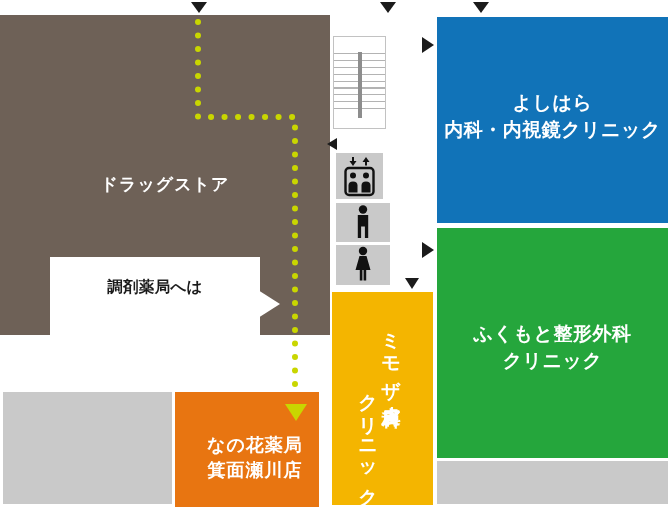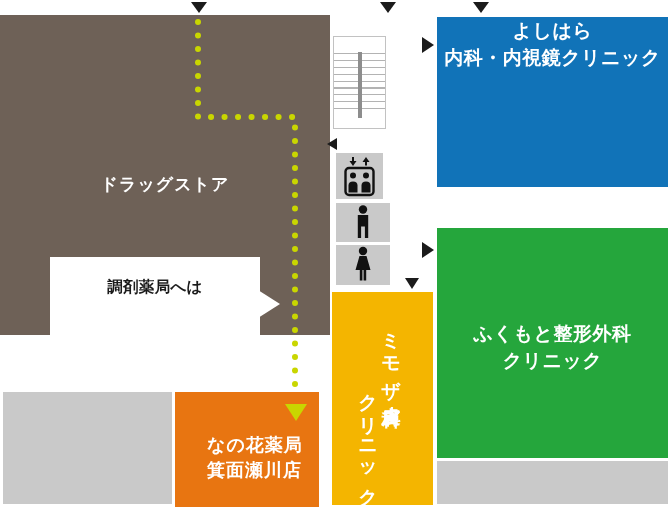--- a/index.html
+++ b/index.html
@@ -7,28 +7,28 @@
     position:relative;width:672px;height:509px;background:#fff;overflow:hidden;
     font-family:"DejaVu Sans","Liberation Sans",sans-serif;font-weight:bold;
   }
   .area{position:absolute;z-index:1;}
   
   .drugstore{left:0;top:15px;width:330px;height:320px;background:#6e6157;}
   .drugstore-label{position:absolute;left:0;top:158px;width:100%;text-align:center;
     color:#fff;font-size:17px;letter-spacing:1px;}
   .corridor-left{left:3px;top:392px;width:169px;height:112px;background:#c9c9c9;}
   .corridor-right{left:437px;top:461px;width:231px;height:43px;background:#c9c9c9;}
-  .pharmacy{left:175px;top:392px;width:144px;height:115px;background:#e87511;}
+  .pharmacy{left:175px;top:392px;width:144px;height:115px;background:#e87511;text-align:center;}
   .pharmacy-text{position:absolute;left:32px;top:40px;color:#fff;font-size:18px;line-height:25px;letter-spacing:1px;}
   .mimosa{left:332px;top:292px;width:101px;height:213px;background:#f4b500;}
   .mimosa-text{position:absolute;top:28px;right:30px;writing-mode:vertical-rl;
     color:#fff;font-size:19px;line-height:23px;letter-spacing:2px;}
   .mimosa-text .v2{position:relative;top:60px;}
-  .yoshihara{left:437px;top:17px;width:231px;height:170px;background:#1173b8;
-    display:flex;flex-direction:column;justify-content:flex-start;align-items:center;padding-bottom:8px;box-sizing:border-box;}
+  .yoshihara{left:437px;top:17px;width:231px;height:206px;background:#1173b8;
+    display:flex;flex-direction:column;justify-content:center;align-items:center;padding-bottom:8px;box-sizing:border-box;}
   .fukumoto{left:437px;top:228px;width:231px;height:230px;background:#25a63c;
     display:flex;flex-direction:column;justify-content:center;align-items:center;padding-top:8px;box-sizing:border-box;}
   .clinic-line{color:#fff;font-size:19px;line-height:27px;text-align:center;letter-spacing:0.5px;}
   
   .bubble{position:absolute;left:50px;top:257px;width:210px;height:98px;background:#fff;z-index:4;
     text-align:center;color:#1b1b1b;font-size:15.5px;line-height:31px;padding-top:15px;box-sizing:border-box;letter-spacing:0.3px;}
   .bubble-tail{position:absolute;left:258px;top:290px;width:0;height:0;z-index:4;
     border-top:14px solid transparent;border-bottom:14px solid transparent;border-left:22px solid #fff;}
   
   .stairs{position:absolute;left:333px;top:36px;width:53px;height:93px;background:#fff;

